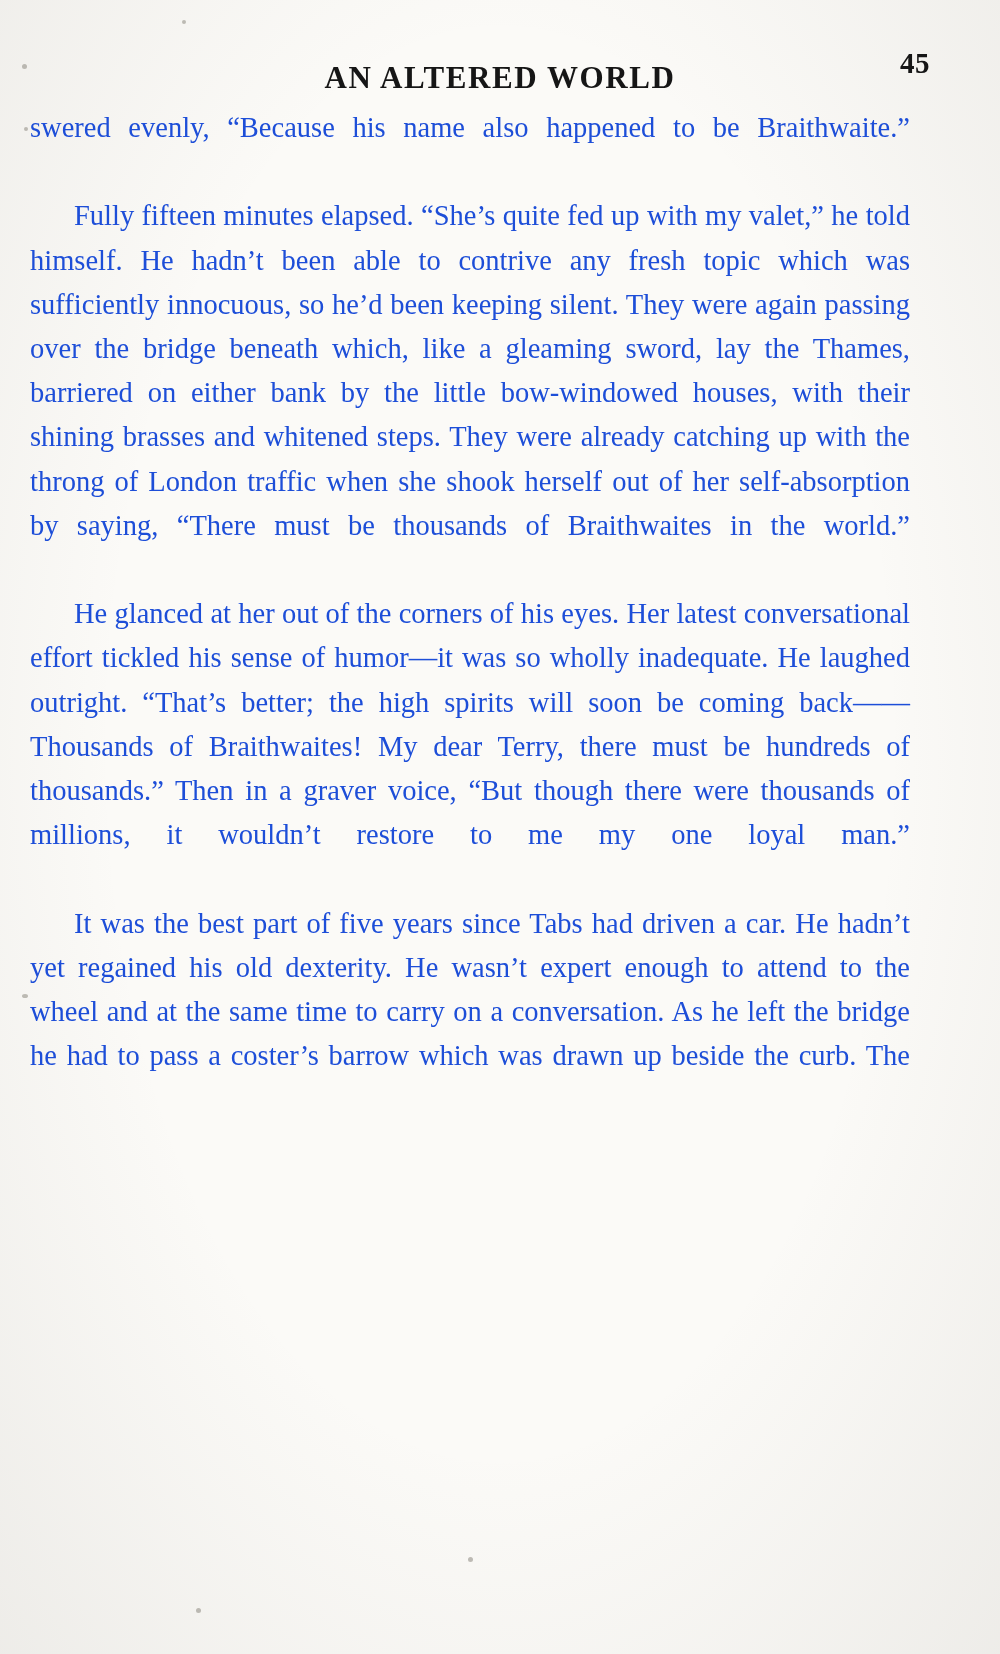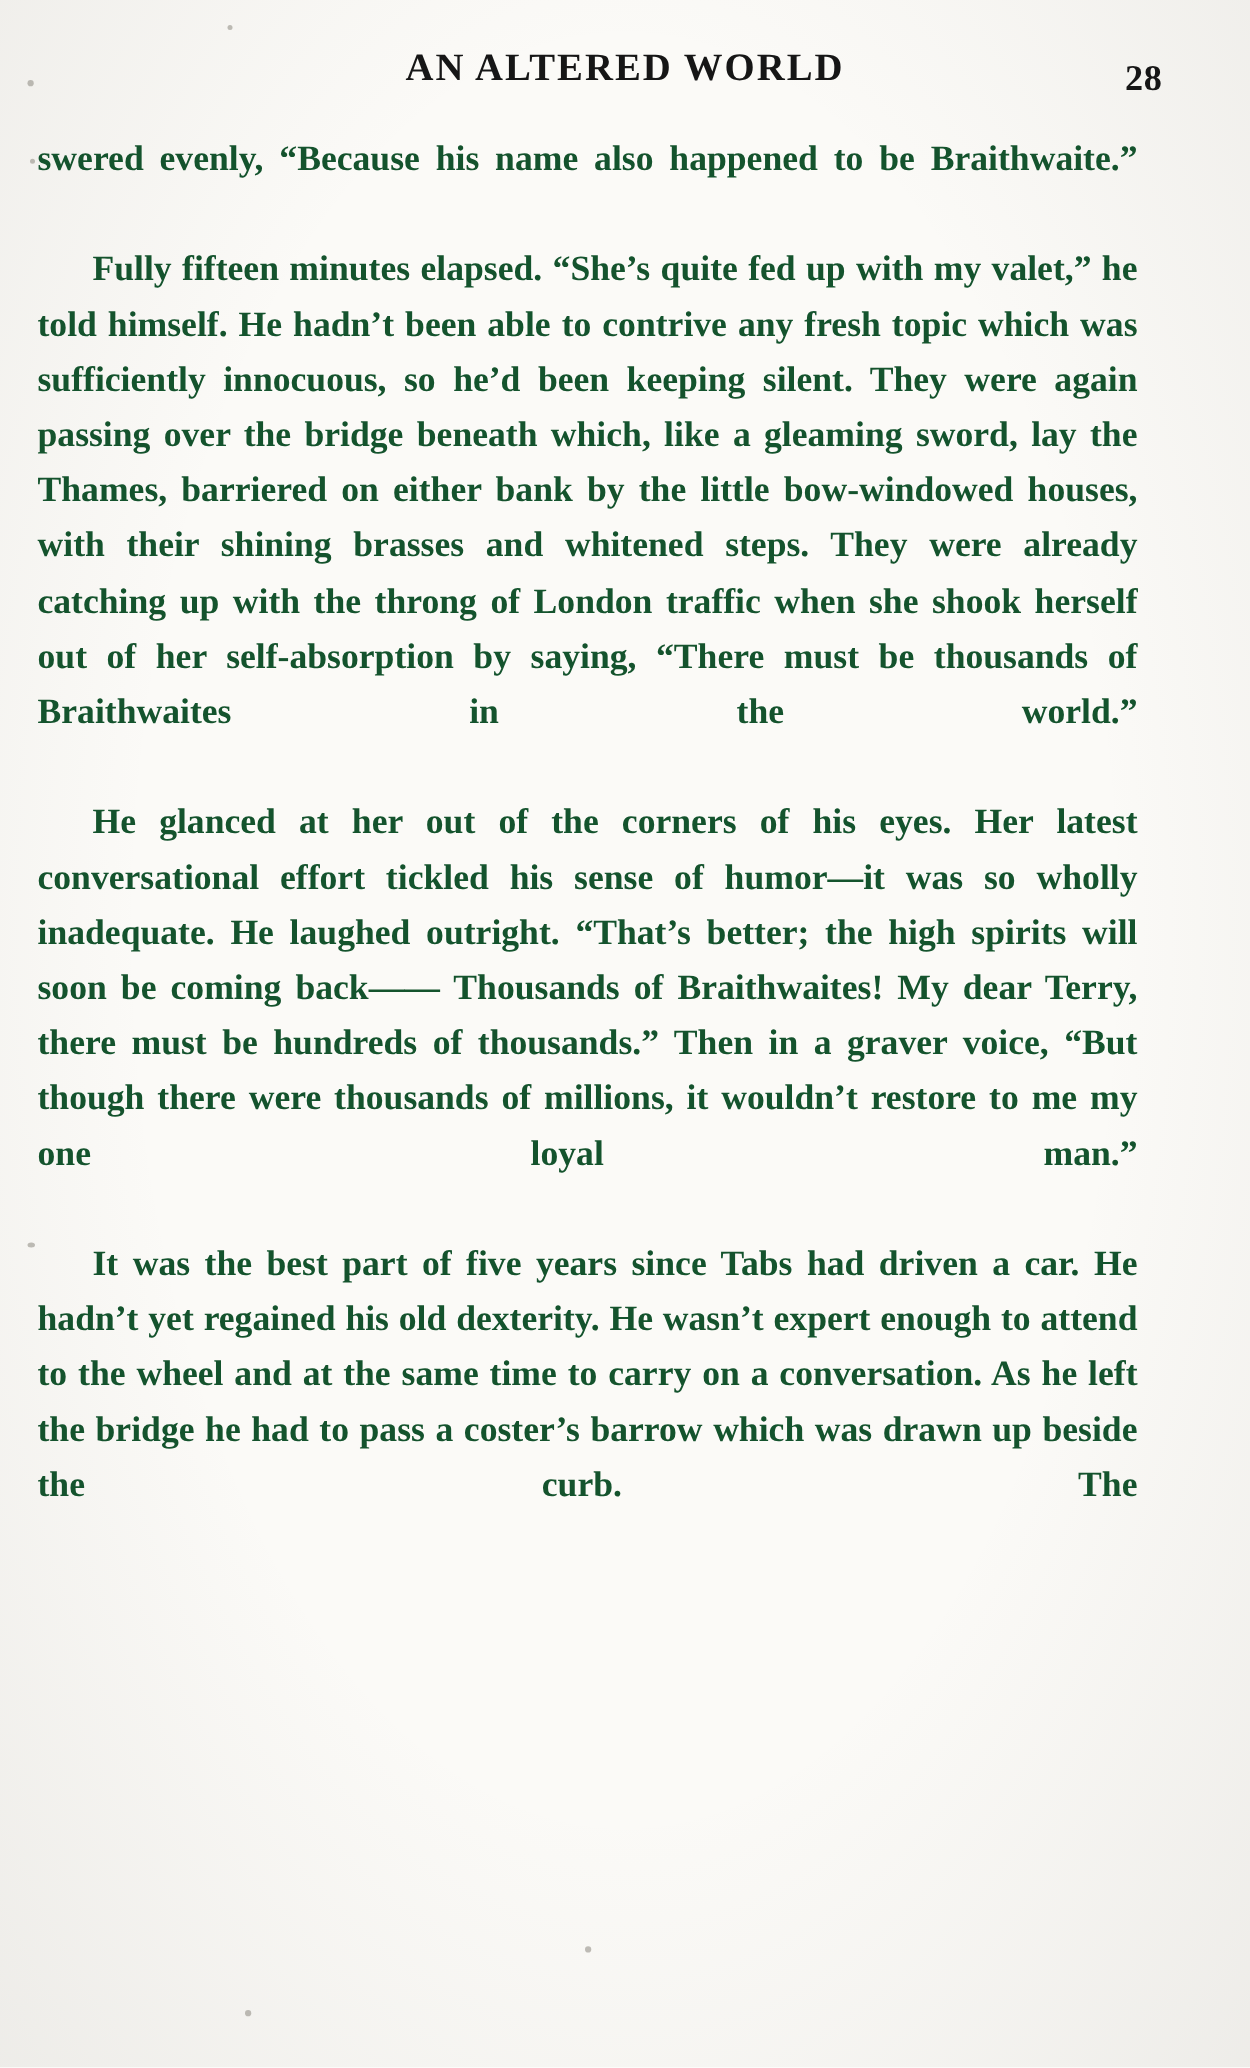--- a/index.html
+++ b/index.html
@@ -40,42 +40,43 @@
     justify-content: center;
   }
   .running-title {
     font-family: "Liberation Serif", serif;
     font-weight: bold;
     font-size: 31px;
     letter-spacing: 1.6px;
     color: #161616;
     text-align: center;
     white-space: nowrap;
+    margin-top: 24px;
   }
   .folio {
     position: absolute;
     right: 0;
     bottom: 2px;
     font-family: "Liberation Serif", serif;
     font-weight: bold;
     font-size: 29px;
     letter-spacing: 0.5px;
     color: #161616;
   }
   .textblock {
     position: absolute;
     top: 106px;
     left: 30px;
     width: 880px;
     font-size: 28.5px;
     line-height: 44.2px;
     text-align: justify;
     text-justify: inter-word;
-    color: #14532d;
-    font-weight: bold;
+    color: #1d4ed8;
+    font-weight: normal;
   }
   .textblock p {
     margin: 0;
     text-indent: 0;
   }
   .textblock p.indent {
     text-indent: 44px;
   }
   
   .textblock p::after {
@@ -90,21 +91,21 @@
     opacity: 0.55;
   }
 </style>
 </head>
 <body>
 
 <div class="page">
 
   <div class="header">
     <div class="running-title">AN ALTERED WORLD</div>
-    <div class="folio">28</div>
+    <div class="folio">45</div>
   </div>
 
   <div class="textblock">
     <p>swered evenly, “Because his name also happened to be Braithwaite.”</p>
     <p class="indent">Fully fifteen minutes elapsed.  “She’s quite fed up with my valet,” he told himself.  He hadn’t been able to contrive any fresh topic which was sufficiently innocuous, so he’d been keeping silent. They were again passing over the bridge beneath which, like a gleaming sword, lay the Thames, barriered on either bank by the little bow-windowed houses, with their shining brasses and whitened steps. They were already catching up with the throng of London traffic when she shook herself out of her self-absorption by saying, “There must be thousands of Braithwaites in the world.”</p>
     <p class="indent">He glanced at her out of the corners of his eyes. Her latest conversational effort tickled his sense of humor—it was so wholly inadequate.  He laughed outright.  “That’s better; the high spirits will soon be coming back——  Thousands of Braithwaites! My dear Terry, there must be hundreds of thousands.”  Then in a graver voice, “But though there were thousands of millions, it wouldn’t restore to me my one loyal man.”</p>
     <p class="indent">It was the best part of five years since Tabs had driven a car.  He hadn’t yet regained his old dexterity.  He wasn’t expert enough to attend to the wheel and at the same time to carry on a conversation.  As he left the bridge he had to pass a coster’s barrow which was drawn up beside the curb.  The</p>
   </div>
 
   <span class="speck" style="left:22px;top:64px;width:5px;height:5px;"></span>

